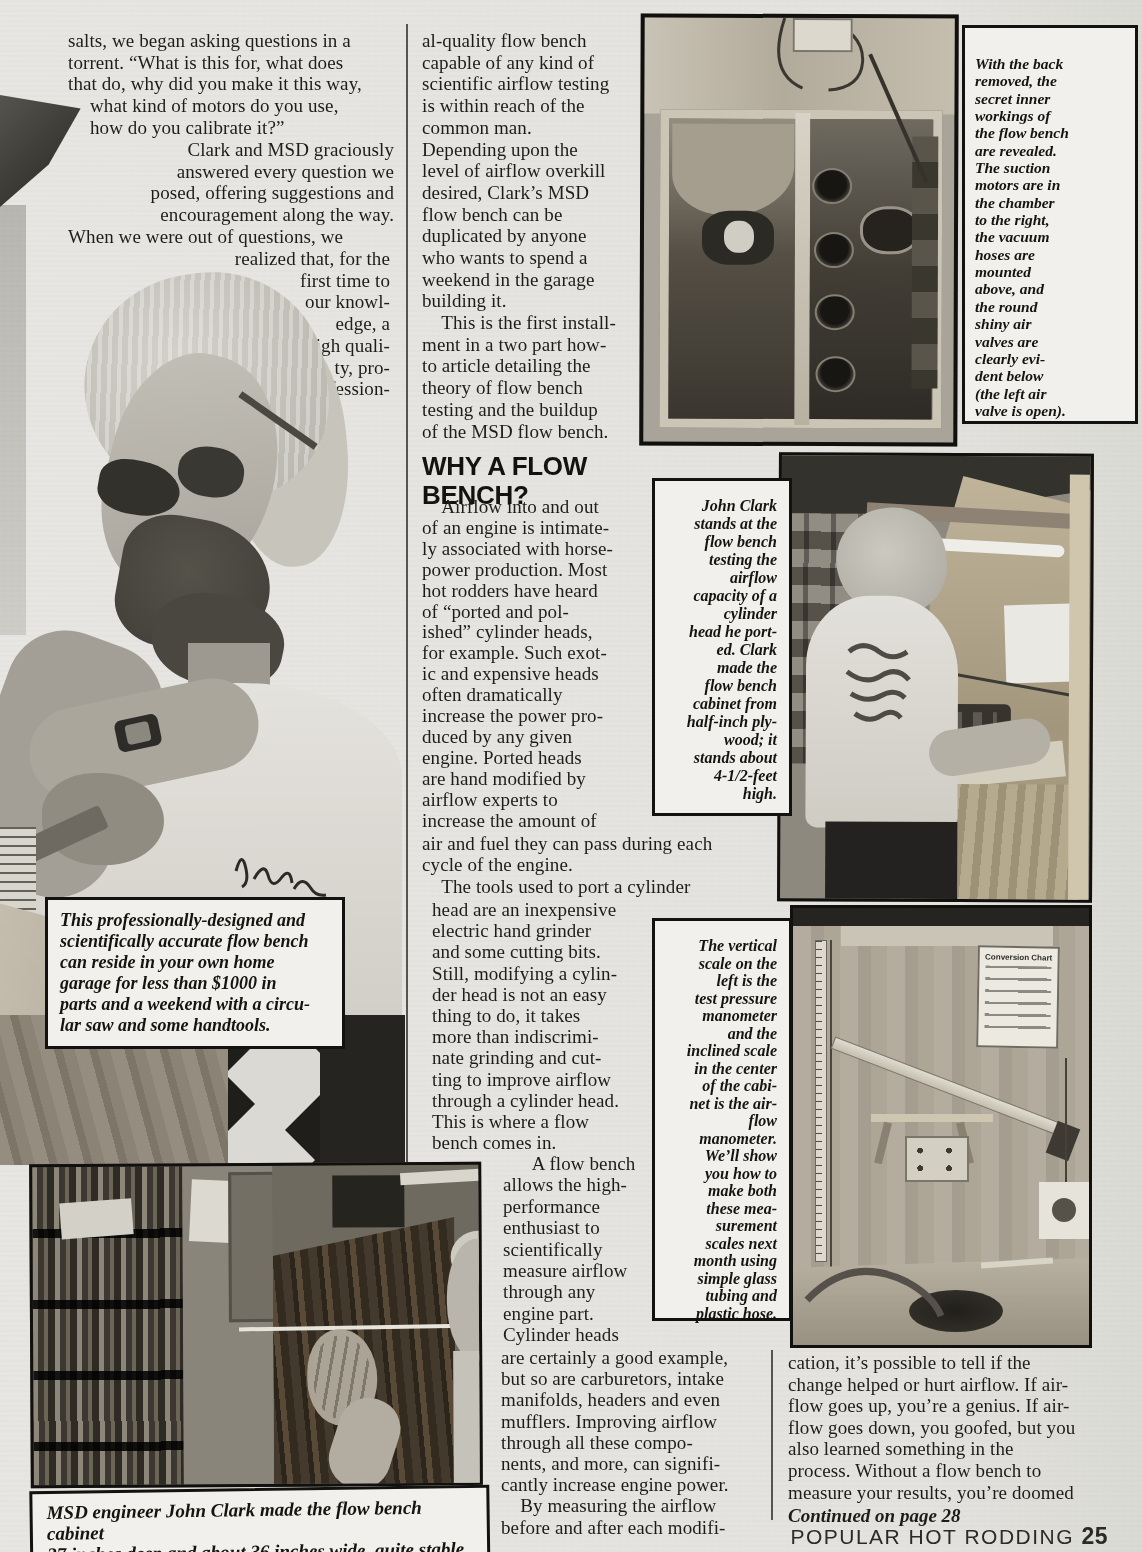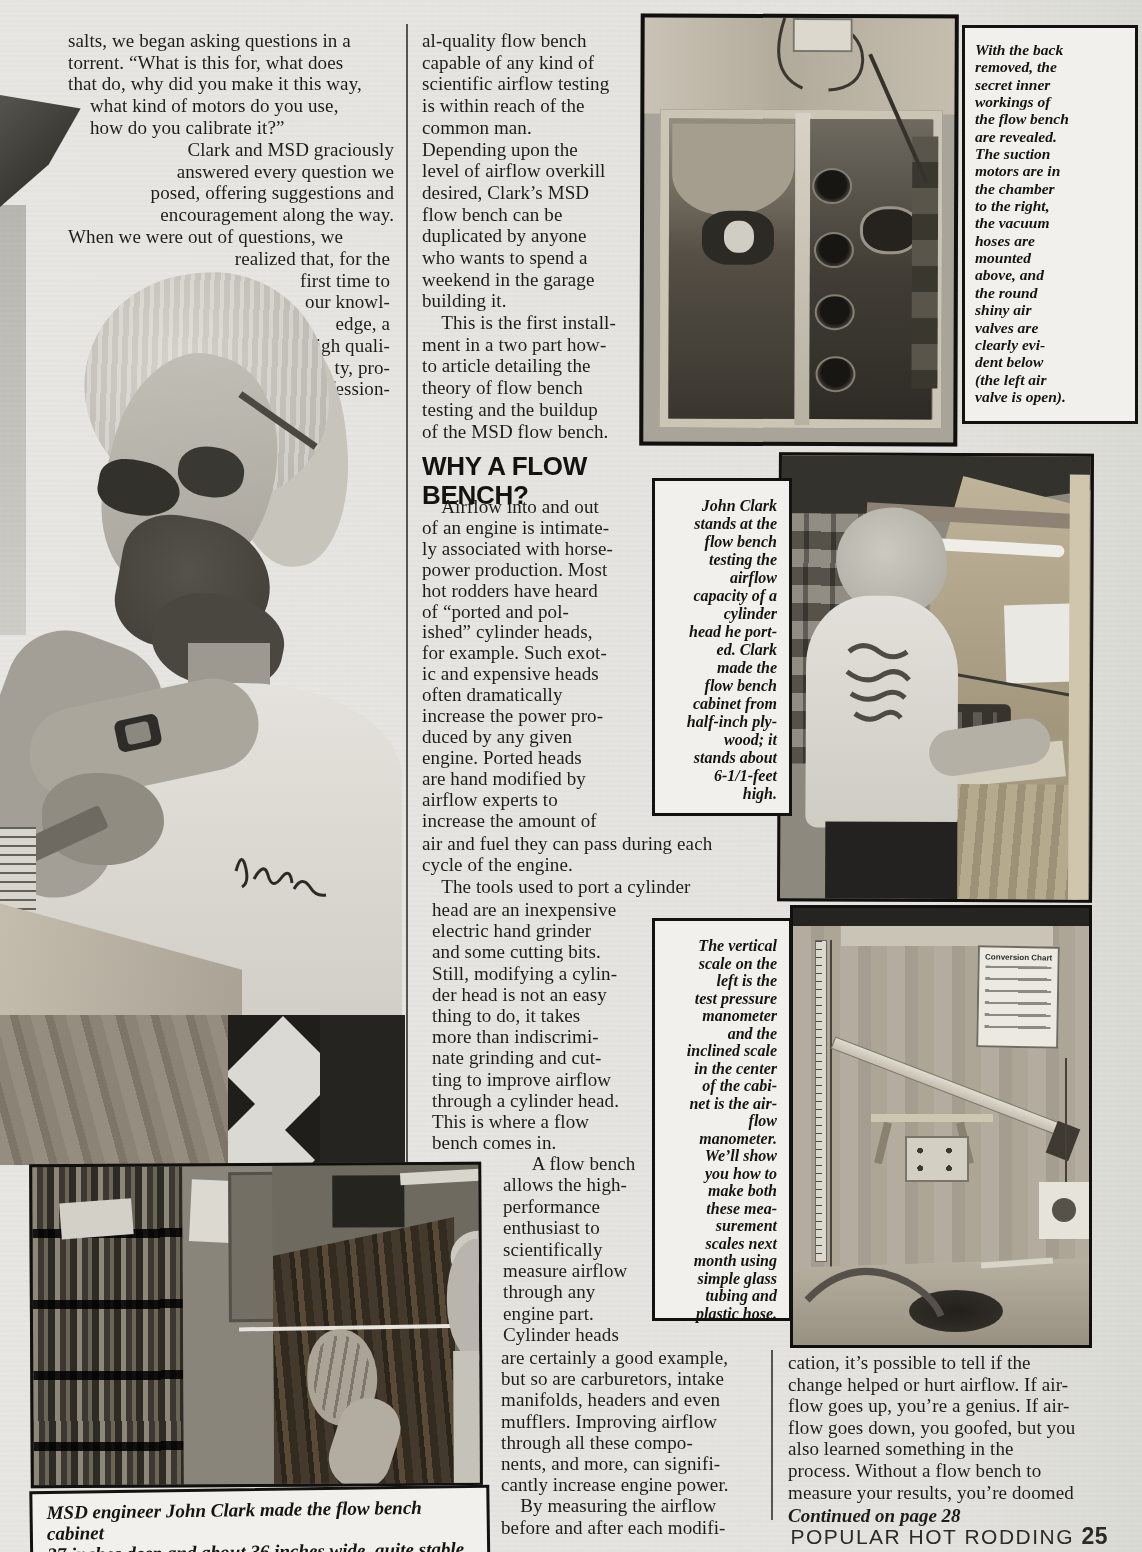--- a/index.html
+++ b/index.html
@@ -32,21 +32,21 @@
   .c3p{left:788px;top:1352px;width:354px;line-height:21.6px;}
   .bi{font-weight:bold;font-style:italic;}
   .c3cont{left:788px;top:1505px;width:260px;font-size:19px;}
   .footer{right:34px;top:1523px;width:420px;text-align:right;
     font-family:"Liberation Sans",sans-serif;font-size:21px;letter-spacing:1.5px;color:#2a2926;}
   .footer b{font-size:23px;letter-spacing:.5px;}
   
   .capbox{background:#f1f0ec;border:3px solid #121210;box-sizing:border-box;
     font-family:"Liberation Serif",serif;font-weight:bold;font-style:italic;color:#15140f;z-index:6;}
   .cap-home{left:45px;top:897px;width:300px;font-size:18px;line-height:21px;padding:10px 12px;}
-  .cap-back{left:962px;top:25px;width:176px;height:399px;font-size:15.5px;line-height:17.35px;padding:13px 10px;}
+  .cap-back{left:962px;top:25px;width:176px;height:399px;font-size:15.5px;line-height:17.35px;padding:27px 10px;}
   .cap-jc{left:652px;top:478px;width:140px;height:338px;text-align:right;font-size:16px;line-height:18px;padding:16px 12px 10px 8px;}
   .cap-vs{left:652px;top:918px;width:140px;height:403px;text-align:right;font-size:16px;line-height:17.5px;padding:16px 12px 10px 8px;}
   .cap-msd{left:30px;top:1488px;width:460px;font-size:19px;line-height:21px;padding:8px 14px;transform:rotate(-.8deg);}
   
   .photo{box-sizing:border-box;border:4px solid #11100e;overflow:hidden;background:#a9a49a;z-index:2;}
   
   .p1{left:640px;top:14px;width:318px;height:432px;transform:rotate(.2deg);}
   .p1-top{left:0;top:0;width:100%;height:96px;background:linear-gradient(90deg,#c9c3b5,#b2ab9b 45%,#c5beae);}
   .p1-box{left:148px;top:0;width:56px;height:30px;background:#dcd8ce;border:2px solid #7b766b;}
   .p1-frame{left:16px;top:92px;width:282px;height:318px;border:9px solid #cbc5b6;box-sizing:border-box;background:#6b665c;}
@@ -399,21 +399,21 @@
 capacity of a
 cylinder
 head he port-
 ed. Clark
 made the
 flow bench
 cabinet from
 half-inch ply-
 wood; it
 stands about
-6-1/1-feet
+4-1/2-feet
 high.</div>
 
   <div class="abs capbox pre cap-vs">The vertical
 scale on the
 left is the
 test pressure
 manometer
 and the
 inclined scale
 in the center
@@ -469,17 +469,23 @@
     <div class="abs p4-beam"></div>
     <div class="abs p4-cab"></div>
     <div class="abs p4-tape"></div>
     <div class="abs p4-hand"></div>
     <div class="abs p4-arm"></div>
     <div class="abs p4-hairr"></div>
     <div class="abs p4-headr"></div>
     <div class="abs p4-shoulder"></div>
   </div>
 
+  <div class="abs capbox pre cap-home">This professionally-designed and
+scientifically accurate flow bench
+can reside in your own home
+garage for less than $1000 in
+parts and a weekend with a circu-
+lar saw and some handtools.</div>
   <div class="abs capbox pre cap-msd">MSD engineer John Clark made the flow bench cabinet
 27 inches deep and about 36 inches wide, quite stable
 and large enough to handle many test components.</div>
 
 </div>
 
 </body></html>

